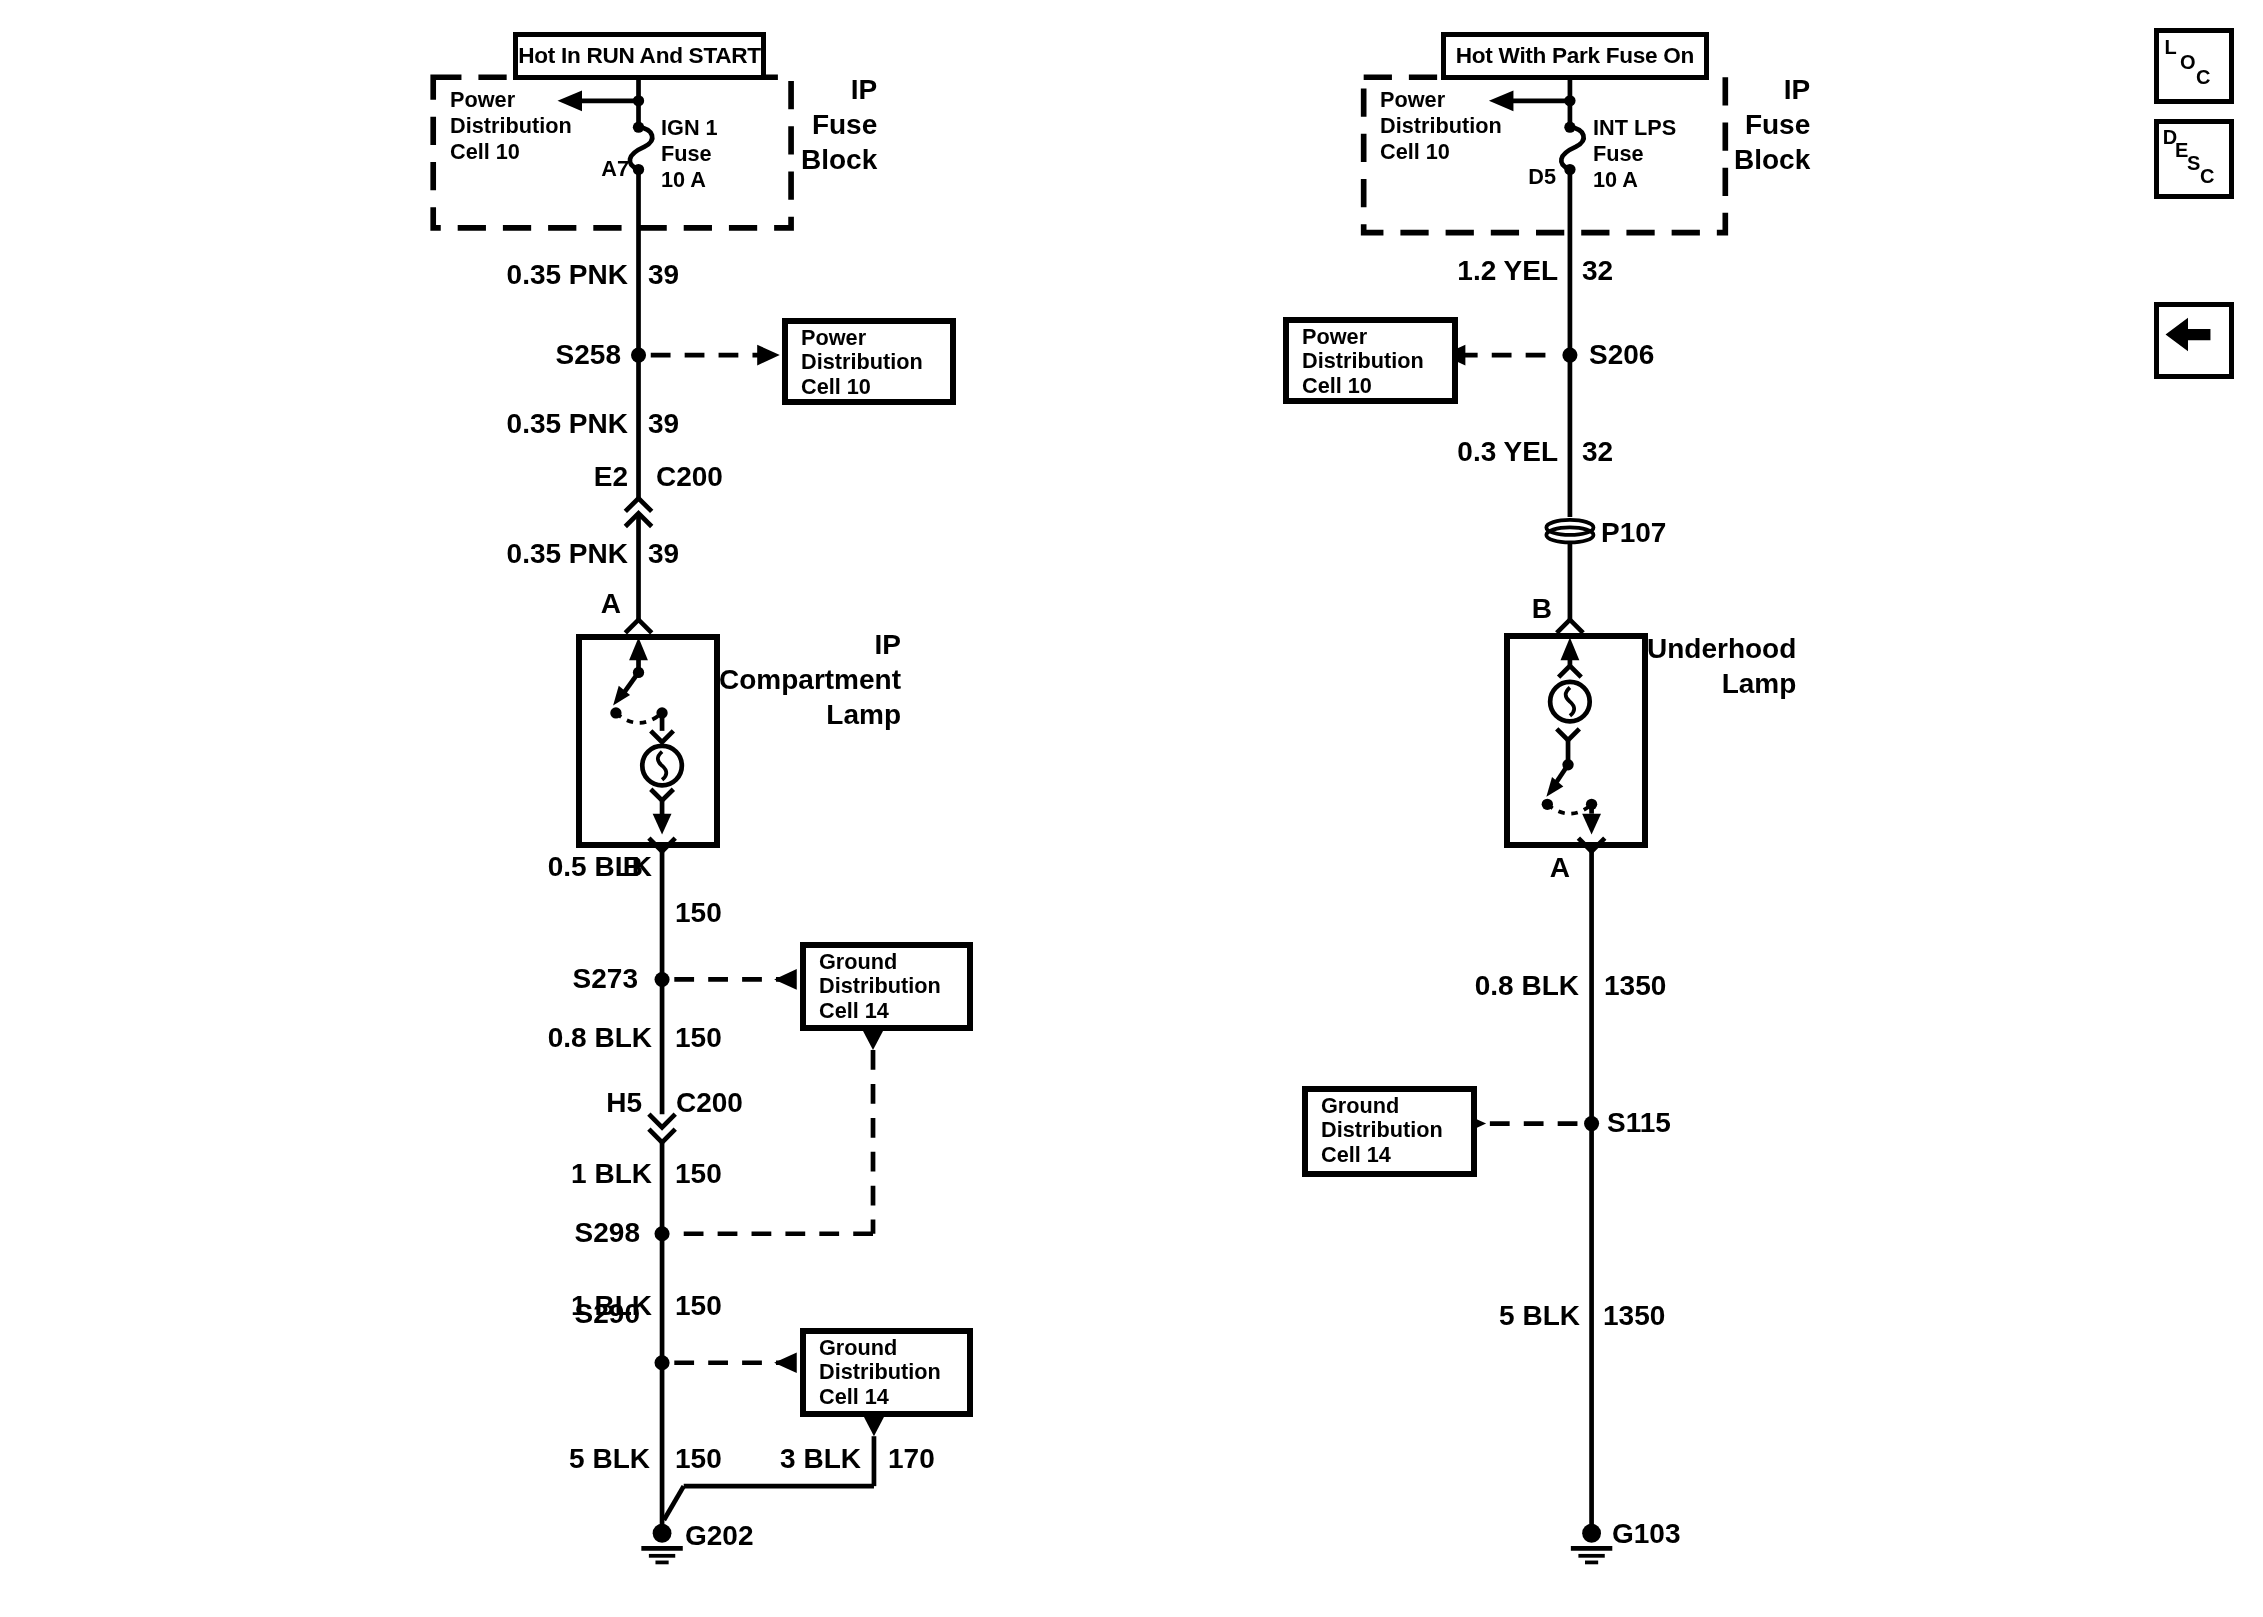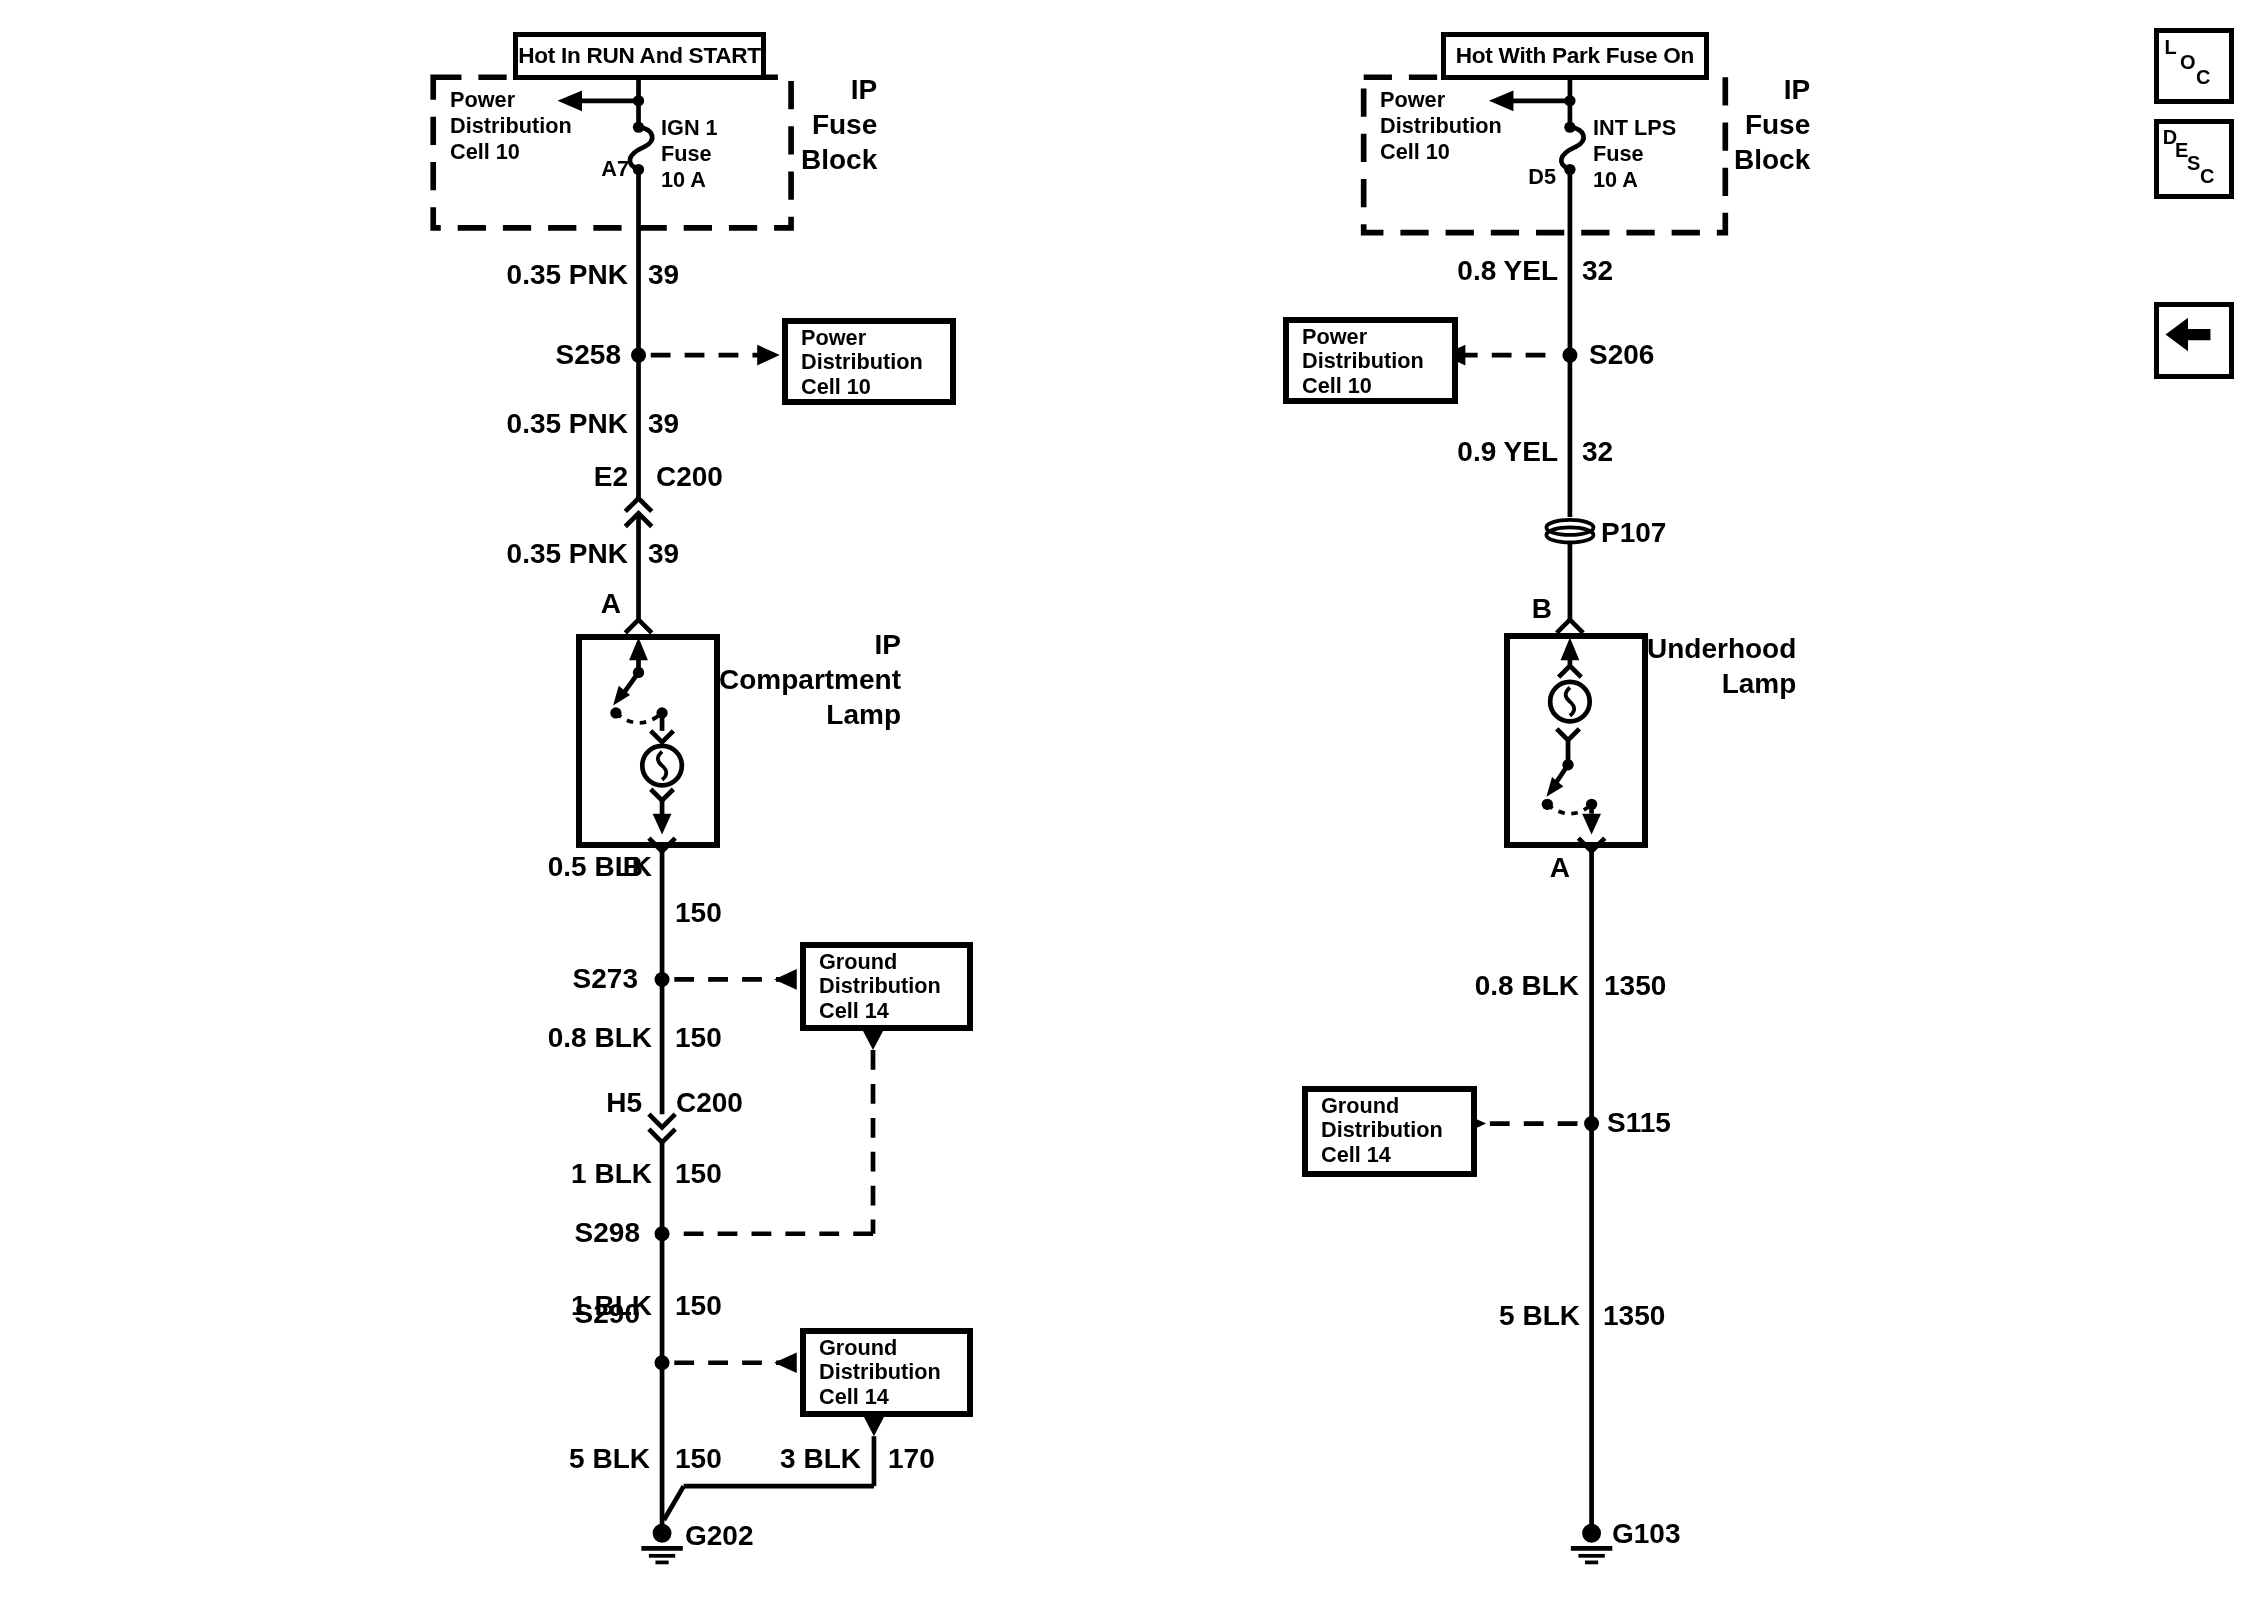--- a/index.html
+++ b/index.html
@@ -259,32 +259,32 @@
   </div>
 
   <div class="a t23 stack" style="left:1593px;top:115px;">
     <span>INT LPS</span>
     <span>Fuse</span>
     <span>10 A</span>
   </div>
 
   <div class="a t23 rt" style="left:1368px;top:164px;width:188px;">D5</div>
 
-  <div class="a t30 rt" style="left:1351px;top:257px;width:207px;">0.8 YEL</div>
+  <div class="a t30 rt" style="left:1351px;top:257px;width:207px;">1.2 YEL</div>
   <div class="a t30" style="left:1582px;top:257px;">32</div>
 
   <div class="a ref-box stack" style="left:1283px;top:317px;width:150px;height:73px;">
     <span>Power</span>
     <span>Distribution</span>
     <span>Cell 10</span>
   </div>
 
   <div class="a t30" style="left:1589px;top:341px;">S206</div>
 
-  <div class="a t30 rt" style="left:1351px;top:438px;width:207px;">0.9 YEL</div>
+  <div class="a t30 rt" style="left:1351px;top:438px;width:207px;">0.3 YEL</div>
   <div class="a t30" style="left:1582px;top:438px;">32</div>
 
   <div class="a t30" style="left:1601px;top:519px;">P107</div>
 
   <div class="a t30 rt" style="left:1345px;top:595px;width:207px;">B</div>
 
   <div class="a lamp-box" style="left:1504px;top:633px;width:132px;height:203px;"></div>
 
   <div class="a t30s stack" style="left:1647px;top:631px;">
     <span>Underhood</span>

